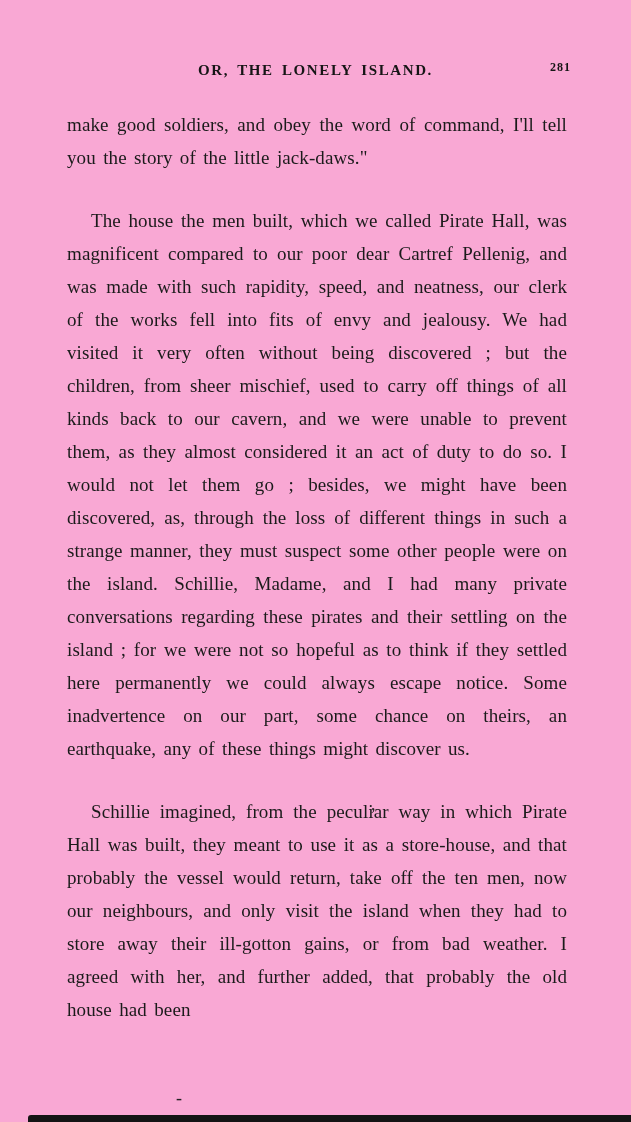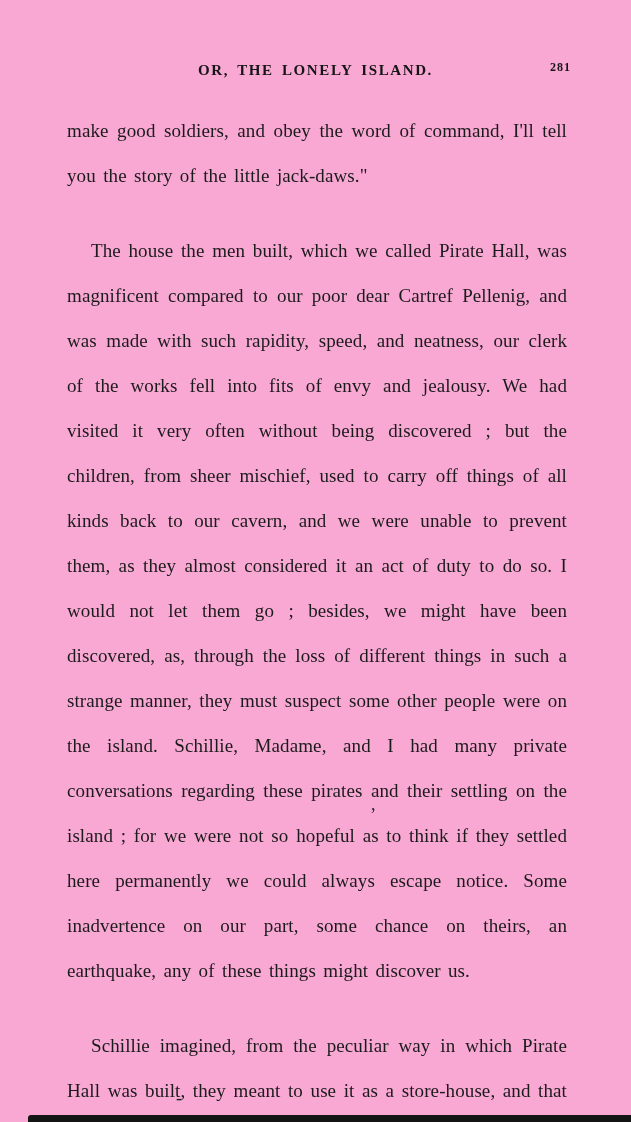--- a/index.html
+++ b/index.html
@@ -42,21 +42,21 @@
     font-weight: 700;
     letter-spacing: 1px;
     color: #151515;
   }
   .text-column {
     padding: 20px 64px 0 67px;
   }
   p.body-para {
     margin: 0 0 30px 0;
     font-size: 19px;
-    line-height: 45px;
+    line-height: 33px;
     text-align: justify;
     word-spacing: 2.5px;
     letter-spacing: 0.1px;
   }
   p.body-para.indent {
     text-indent: 24px;
   }
   .artifact {
     position: absolute;
     font-size: 18px;

